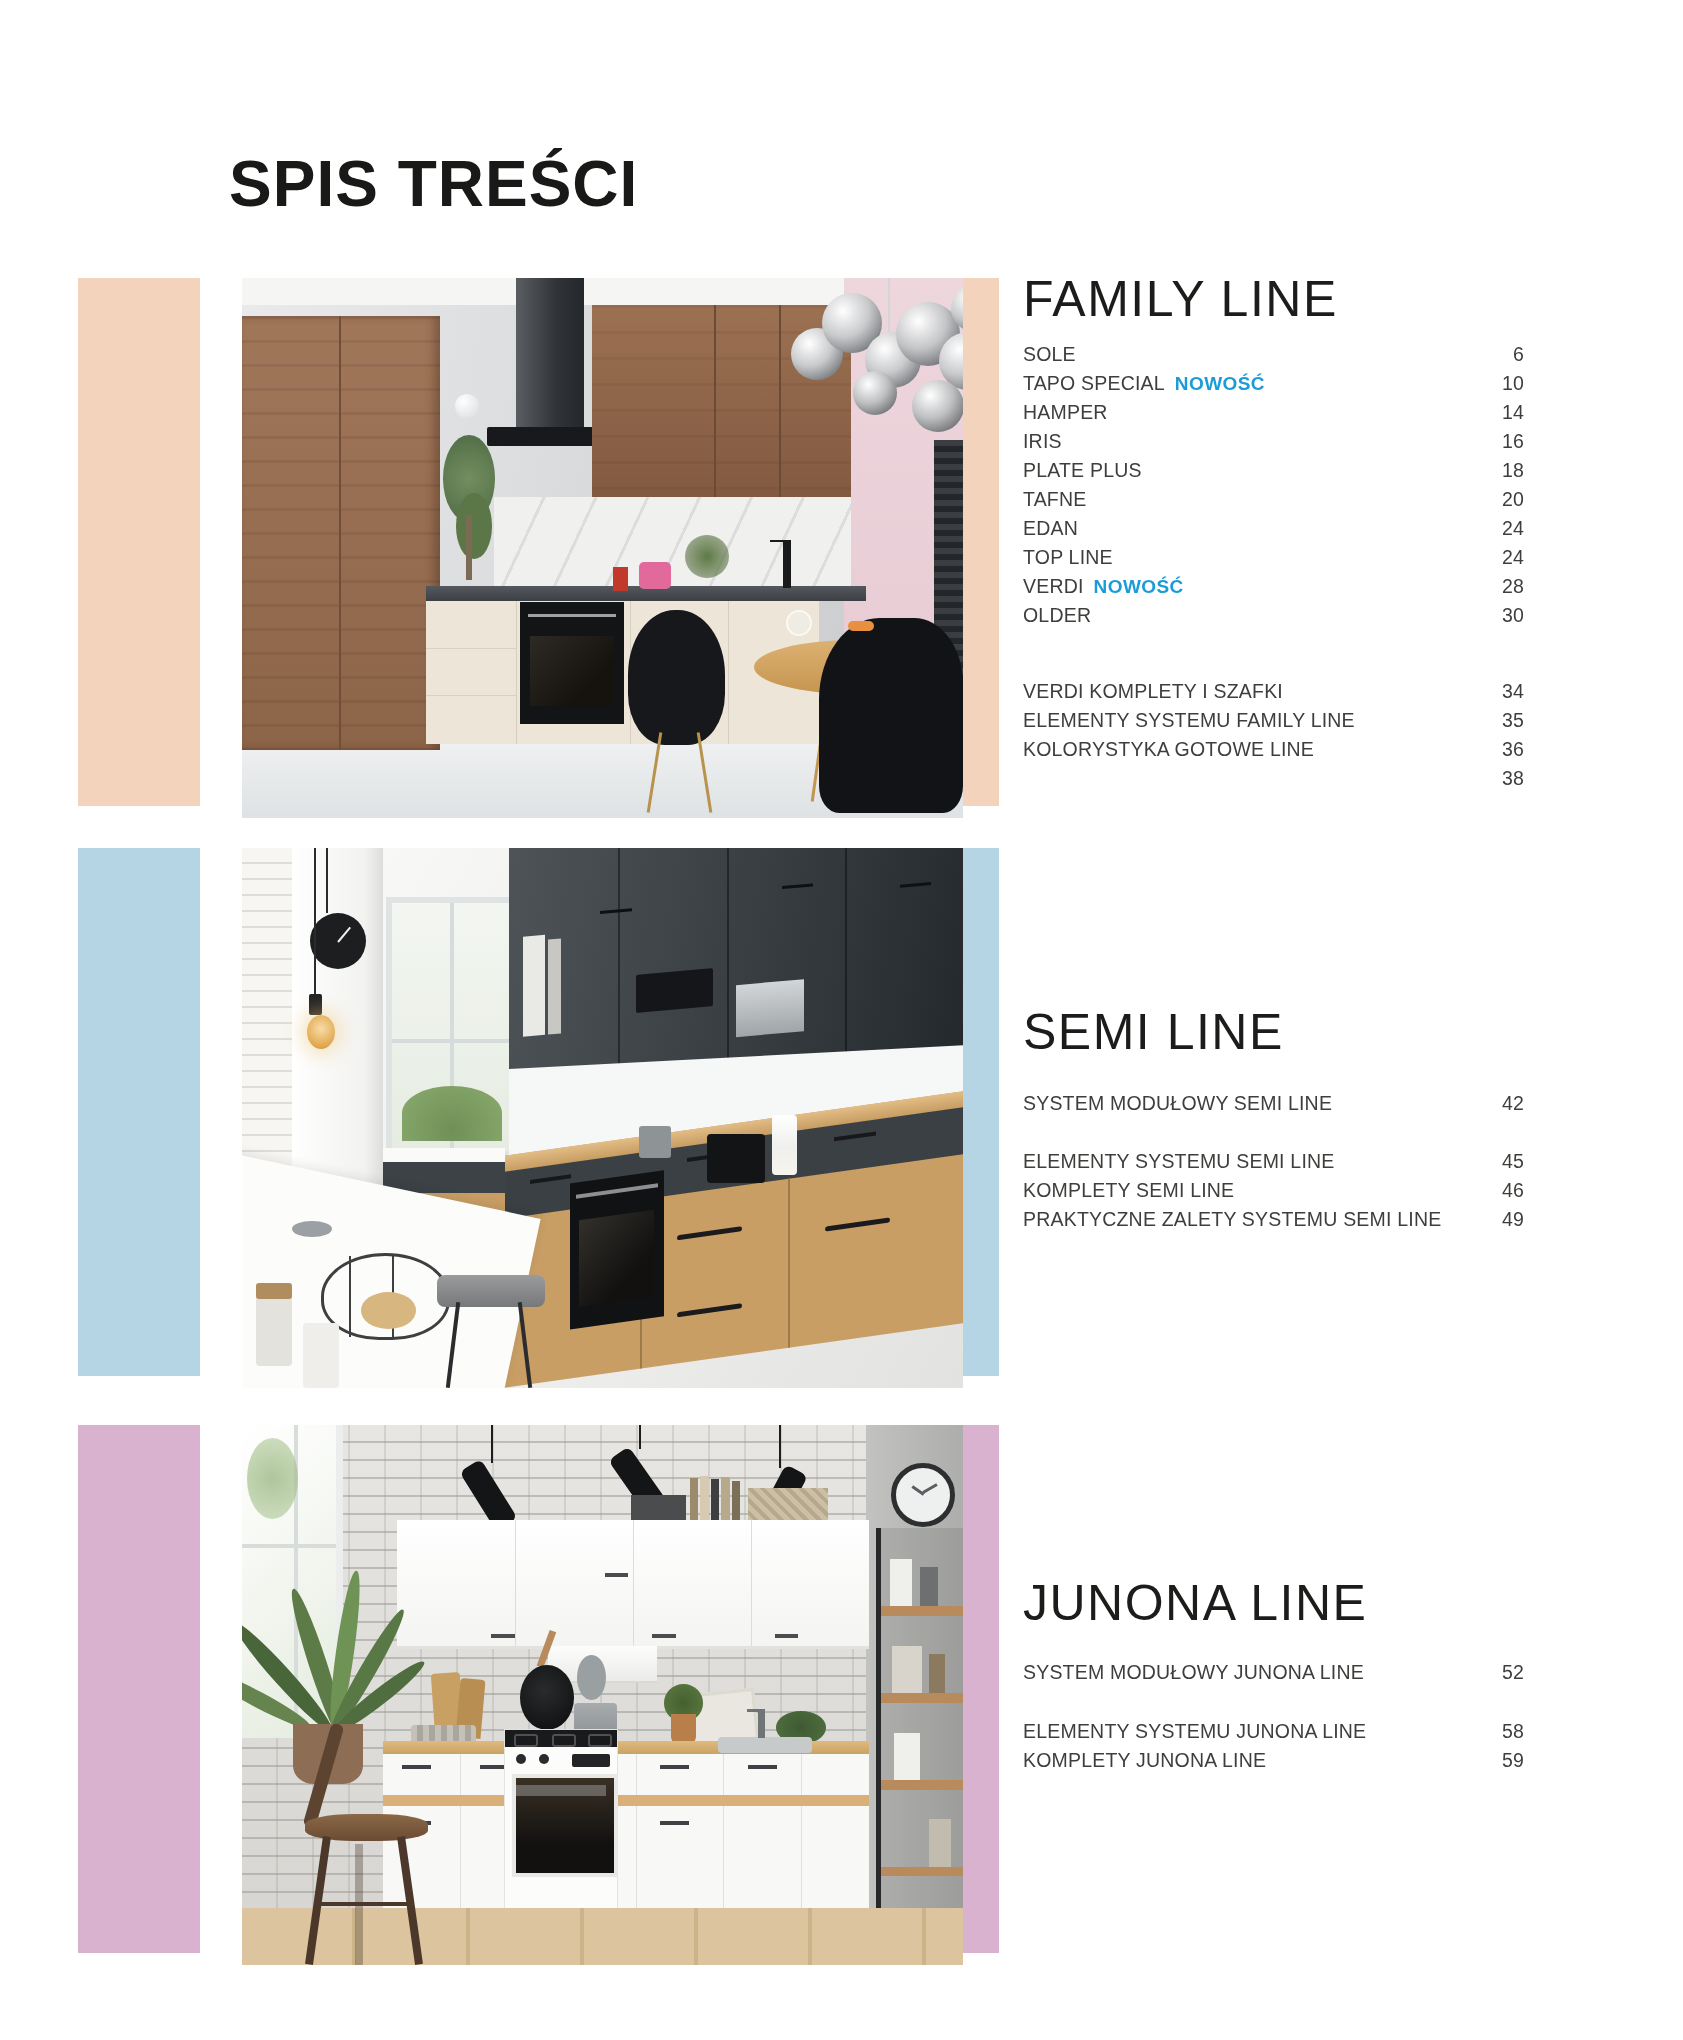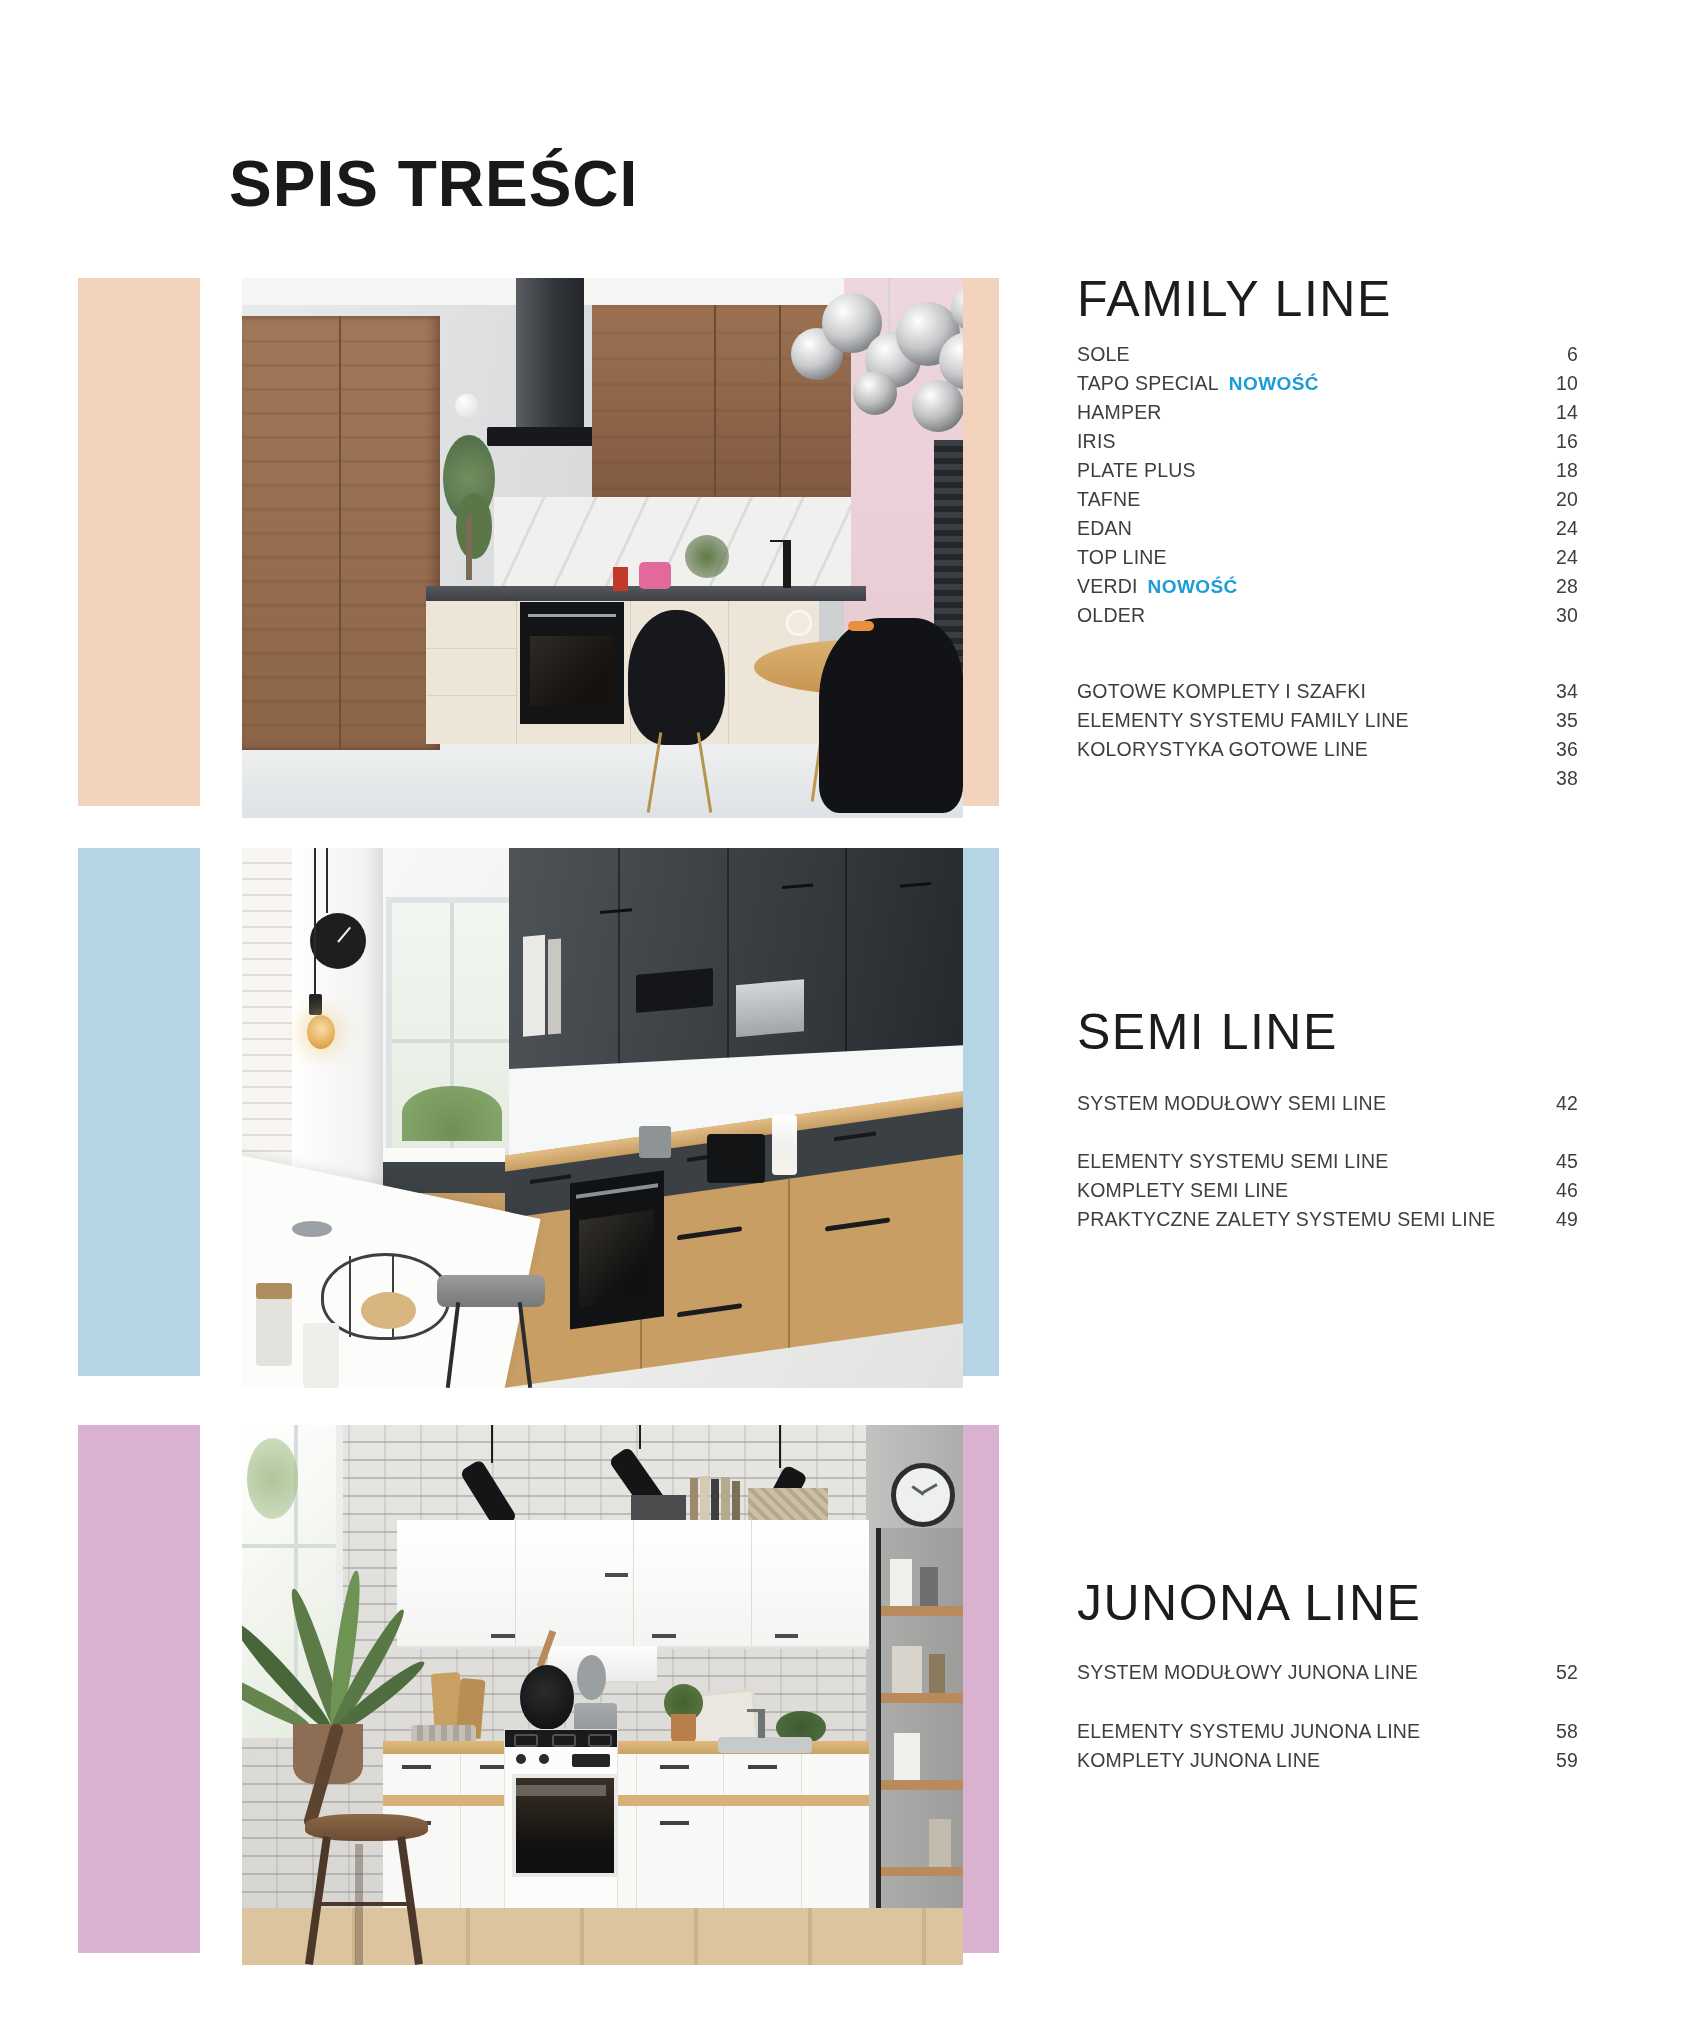--- a/index.html
+++ b/index.html
@@ -17,21 +17,21 @@
   
   .bar-left{position:absolute;left:78px;width:122px;height:528px;}
   .bar-right{position:absolute;left:963px;width:36px;height:528px;}
   .s0 .bar-left,.s0 .bar-right{top:278px;}
   .s1 .bar-left,.s1 .bar-right{top:848px;}
   .s2 .bar-left,.s2 .bar-right{top:1425px;}
   
   .photo{position:absolute;left:242px;width:721px;height:540px;overflow:hidden;background:#d9dadb;}
   .s0 .photo{top:278px;} .s1 .photo{top:848px;} .s2 .photo{top:1425px;}
   
-  .toc{position:absolute;left:1077px;width:501px;}
+  .toc{position:absolute;left:1023px;width:501px;}
   .s0 .toc{top:272px;} .s1 .toc{top:1005px;} .s2 .toc{top:1576px;}
   .toc h2{
     margin:0;font-size:50px;line-height:54px;font-weight:300;
     letter-spacing:1.5px;color:#1c1c1a;white-space:nowrap;
   }
   .toc-list{margin-top:14px;}
   .s1 .toc-list{margin-top:30px;}
   .s2 .toc-list{margin-top:28px;}
   .s0 .grp + .grp{margin-top:47px;}
   .s1 .grp + .grp{margin-top:29px;}
@@ -153,21 +153,21 @@
             <b class="badge">NOWOŚĆ</b>
             <span class="num">28</span>
           </div>
           <div class="row">
             <span class="lbl">OLDER</span>
             <span class="num">30</span>
           </div>
         </div>
         <div class="grp">
           <div class="row">
-            <span class="lbl">GOTOWE KOMPLETY I SZAFKI</span>
+            <span class="lbl">VERDI KOMPLETY I SZAFKI</span>
             <span class="num">34</span>
           </div>
           <div class="row">
             <span class="lbl">ELEMENTY SYSTEMU FAMILY LINE</span>
             <span class="num">35</span>
           </div>
           <div class="row">
             <span class="lbl">KOLORYSTYKA GOTOWE LINE</span>
             <span class="num">36</span>
           </div>

